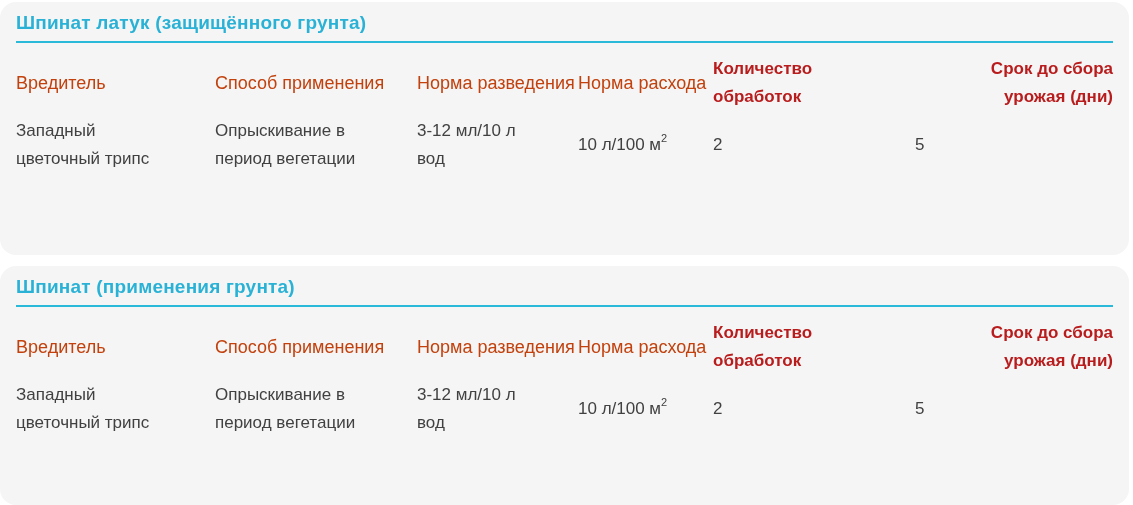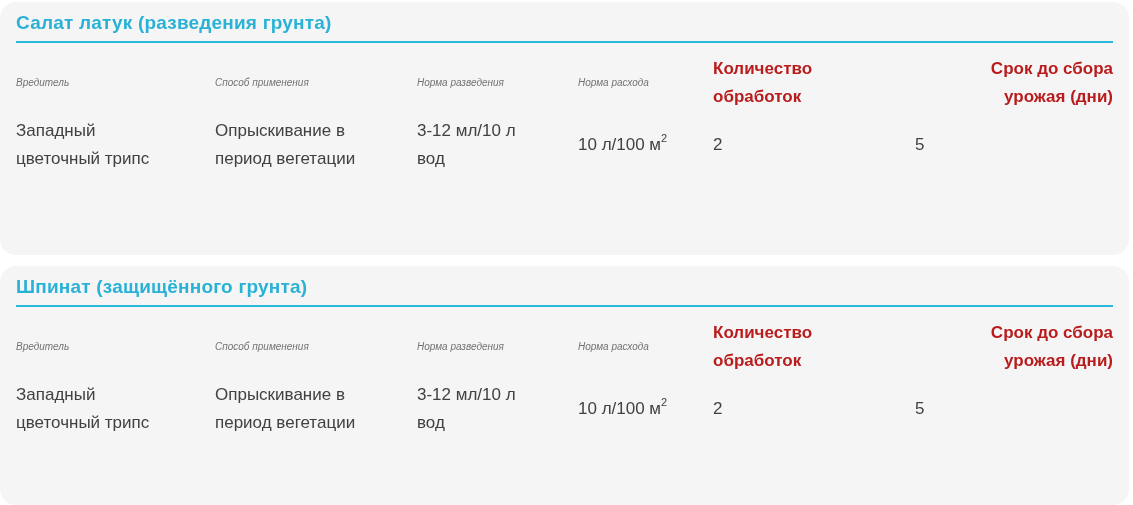--- a/index.html
+++ b/index.html
@@ -38,24 +38,23 @@
     color: #29b2d6;
     border-bottom: 2px solid #2ab9d9;
   }
   .thead, .trow {
     display: grid;
     grid-template-columns: 199px 202px 161px 135px 202px auto;
     align-items: center;
   }
   .thead { margin-top: 12px; min-height: 56px; }
   .th {
-    font-size: 10px;
-    color: #737373;
+    font-size: 18px;
+    color: #c2410c;
     line-height: 18px;
-    font-style: italic;
   }
   .th-bold {
     font-size: 17px;
     font-weight: 700;
     color: #b91c1c;
     line-height: 28px;
     white-space: pre-line;
   }
   .th-center { text-align: right; }
   .trow { margin-top: 6px; }
@@ -72,21 +71,21 @@
     position: relative;
     top: -1px;
   }
 </style>
 </head>
 <body>
 
 <div class="page">
 
   <section class="card card-first">
-    <h2 class="section-title">Салат латук (разведения грунта)</h2>
+    <h2 class="section-title">Шпинат латук (защищённого грунта)</h2>
     <div class="thead">
       <div class="th">Вредитель</div>
       <div class="th">Способ применения</div>
       <div class="th">Норма разведения</div>
       <div class="th">Норма расхода</div>
       <div class="th-bold">Количество
 обработок</div>
       <div class="th-bold th-center">Срок до сбора
 урожая (дни)</div>
     </div>
@@ -97,21 +96,21 @@
 период вегетации</div>
       <div class="td">3-12 мл/10 л
 вод</div>
       <div class="td td-rate"><span>10 л/100 м</span><sup class="sq">2</sup></div>
       <div class="td">2</div>
       <div class="td">5</div>
     </div>
   </section>
 
   <section class="card card-second">
-    <h2 class="section-title">Шпинат (защищённого грунта)</h2>
+    <h2 class="section-title">Шпинат (применения грунта)</h2>
     <div class="thead">
       <div class="th">Вредитель</div>
       <div class="th">Способ применения</div>
       <div class="th">Норма разведения</div>
       <div class="th">Норма расхода</div>
       <div class="th-bold">Количество
 обработок</div>
       <div class="th-bold th-center">Срок до сбора
 урожая (дни)</div>
     </div>

